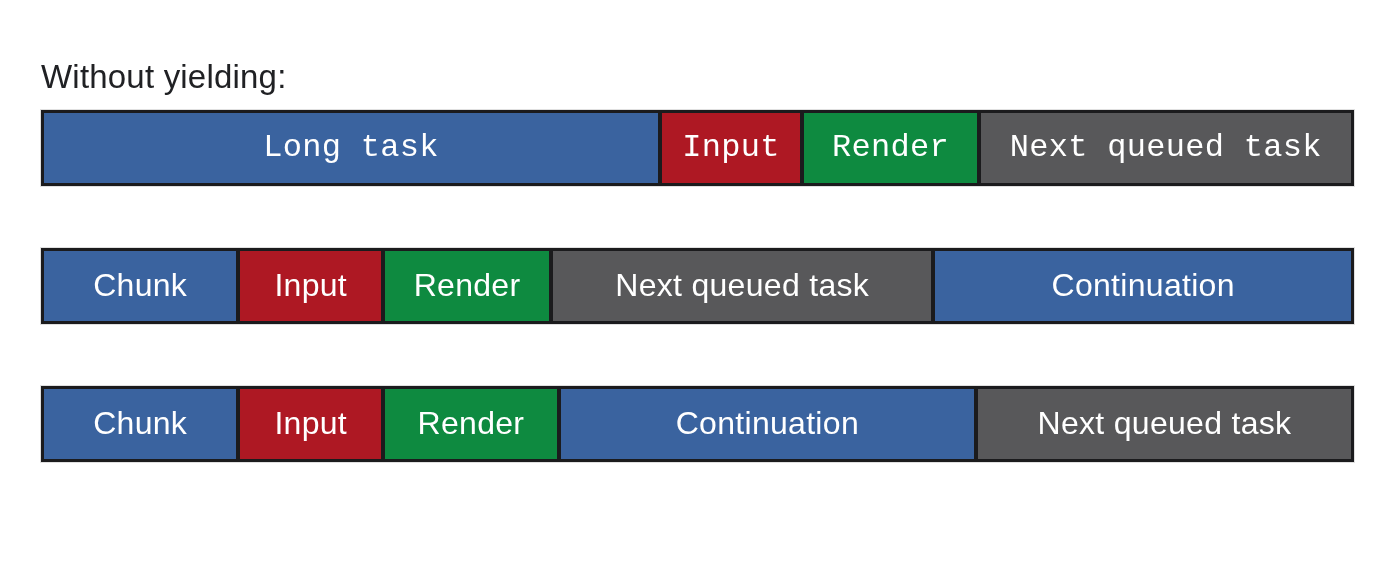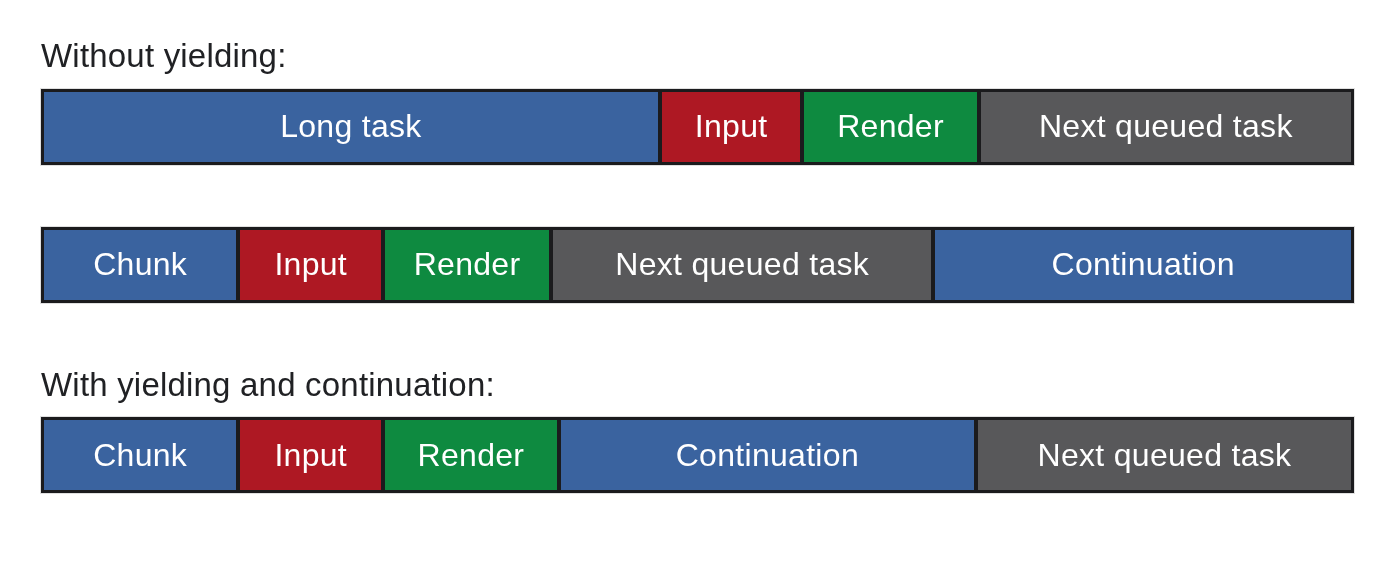--- a/index.html
+++ b/index.html
@@ -5,21 +5,21 @@
   html, body {
     margin: 0;
     padding: 0;
     background: #ffffff;
     width: 1396px;
     height: 588px;
     font-family: "Liberation Sans", sans-serif;
     overflow: hidden;
   }
   .wrap {
-    padding: 36px 41px 0 41px;
+    padding: 57px 41px 0 41px;
     box-sizing: border-box;
   }
   .row-label {
     font-size: 33px;
     font-weight: 400;
     color: #202124;
     letter-spacing: 0.2px;
     margin: 0 0 13px 0;
     line-height: 1.2;
   }
@@ -47,21 +47,21 @@
     white-space: nowrap;
   }
 </style>
 </head>
 <body>
 
 <div class="wrap">
 
   <section>
     <h2 class="row-label">Without yielding:</h2>
-    <div class="bar" style="background: rgb(27, 27, 29);">
+    <div class="bar" style="background: rgb(27, 27, 29); font-family: Liberation Mono, monospace;">
       <div class="seg" style="background: rgb(58, 99, 159); flex: 47.4 1 0%;">
         <span class="seg-label">Long task</span>
       </div>
       <div class="seg" style="background: rgb(174, 24, 35); flex: 10.7 1 0%;">
         <span class="seg-label">Input</span>
       </div>
       <div class="seg" style="background: rgb(14, 138, 64); flex: 13.3 1 0%;">
         <span class="seg-label">Render</span>
       </div>
       <div class="seg" style="background: rgb(88, 88, 90); flex: 28.6 1 0%;">
@@ -84,21 +84,20 @@
       <div class="seg" style="background: rgb(88, 88, 90); flex: 29.3 1 0%;">
         <span class="seg-label">Next queued task</span>
       </div>
       <div class="seg" style="background: rgb(58, 99, 159); flex: 32.2 1 0%;">
         <span class="seg-label">Continuation</span>
       </div>
     </div>
   </section>
 
   <section>
-    <h2 class="row-label">With yielding and continuation:</h2>
     <div class="bar" style="background: rgb(27, 27, 29);">
       <div class="seg" style="background: rgb(58, 99, 159); flex: 14.9 1 0%;">
         <span class="seg-label">Chunk</span>
       </div>
       <div class="seg" style="background: rgb(174, 24, 35); flex: 10.9 1 0%;">
         <span class="seg-label">Input</span>
       </div>
       <div class="seg" style="background: rgb(14, 138, 64); flex: 13.3 1 0%;">
         <span class="seg-label">Render</span>
       </div>

